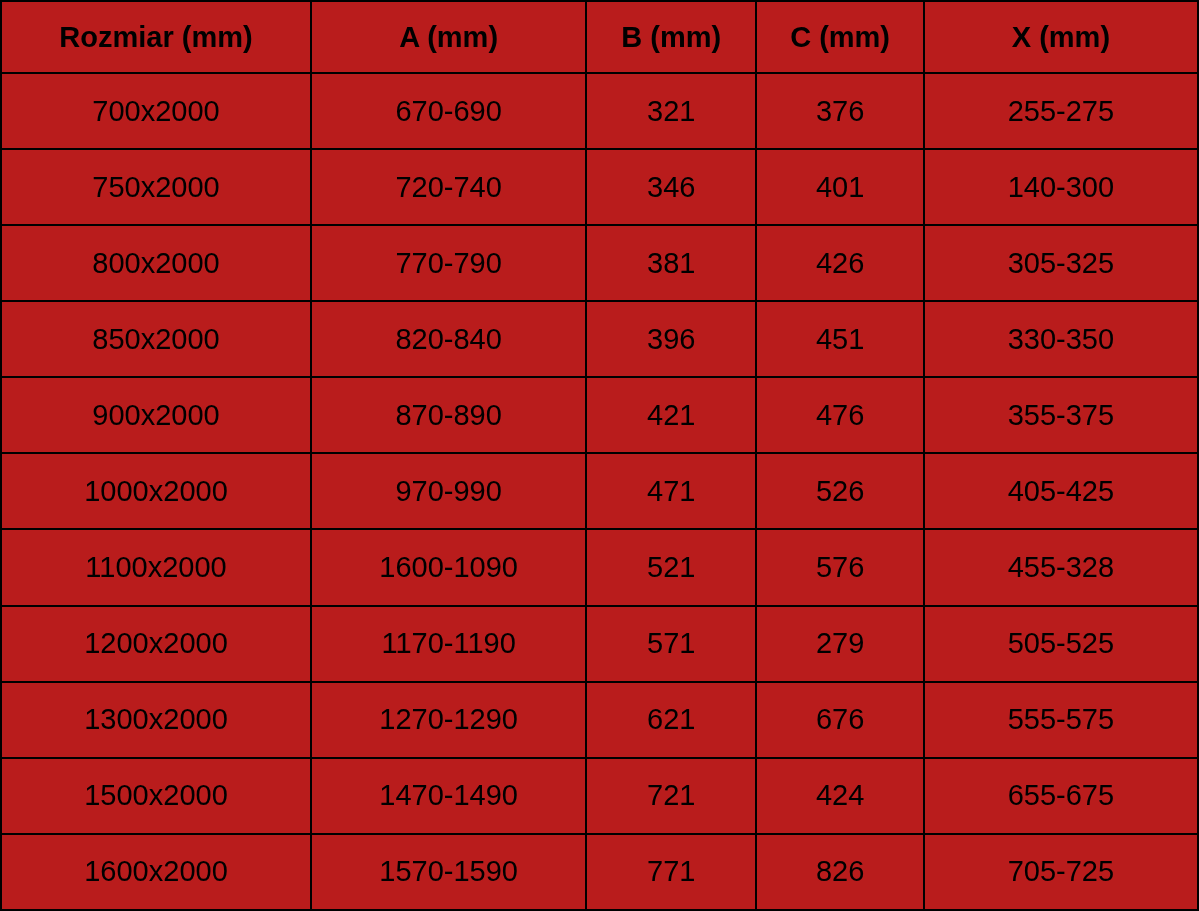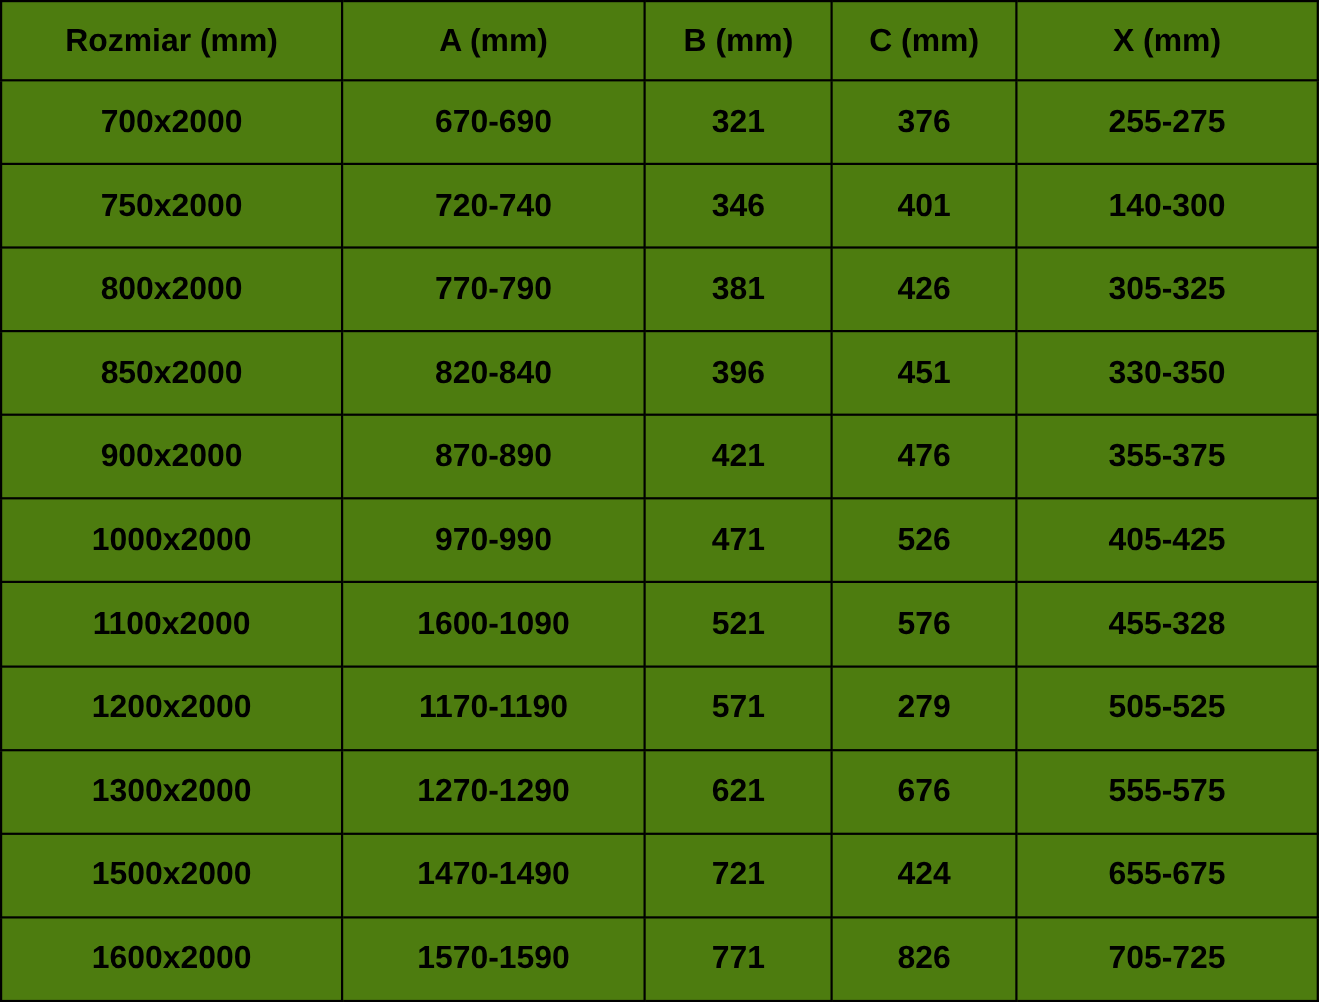--- a/index.html
+++ b/index.html
@@ -9,39 +9,39 @@
   }
   body {
     font-family: "Liberation Sans", "DejaVu Sans", sans-serif;
     color: #000000;
   }
   table.dim-table {
     width: 1199px;
     height: 911px;
     border-collapse: collapse;
     table-layout: fixed;
-    background: #4d7c0f;
+    background: #b91c1c;
   }
   table.dim-table th,
   table.dim-table td {
     border: 2px solid #000000;
     text-align: center;
     vertical-align: middle;
     padding: 0;
     font-size: 29px;
     line-height: 1.2;
     overflow: hidden;
     white-space: nowrap;
   }
   table.dim-table th {
     font-weight: bold;
     height: 70px;
   }
   table.dim-table td {
-    font-weight: bold;
+    font-weight: normal;
     margin-left: 36px;
   }
   col.c-rozmiar { width: 25.9%; }
   col.c-a       { width: 23.0%; }
   col.c-b       { width: 14.2%; }
   col.c-c       { width: 14.0%; }
   col.c-x       { width: 22.9%; }
 </style>
 </head>
 <body>

